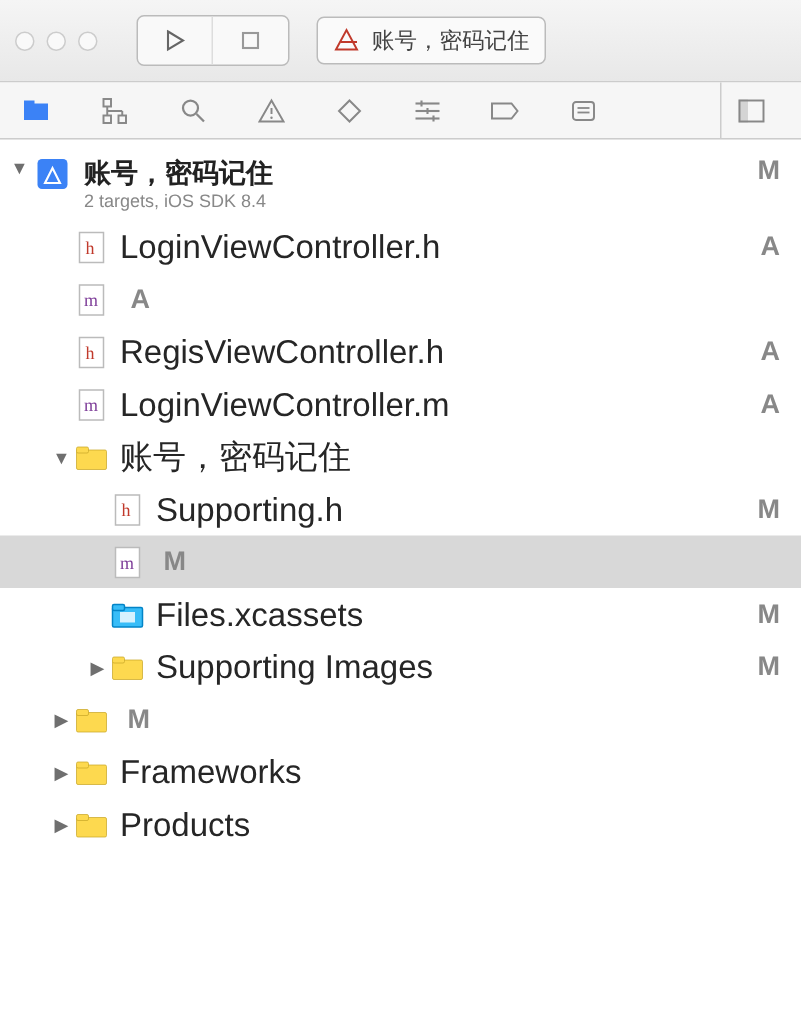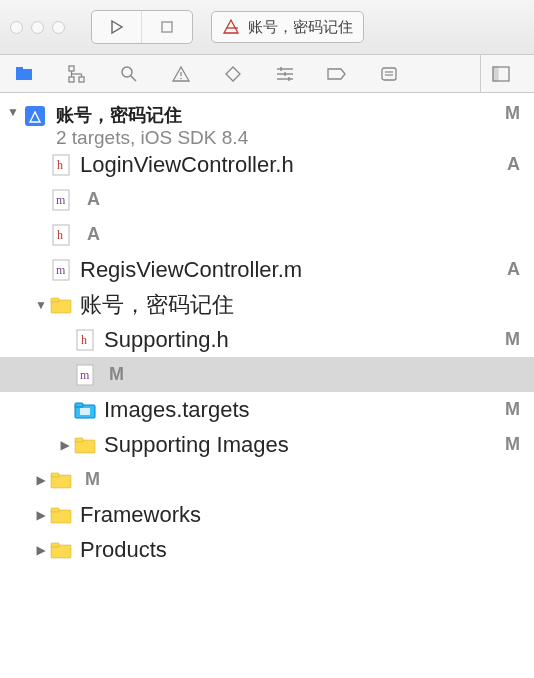--- a/index.html
+++ b/index.html
@@ -22,21 +22,21 @@
     .tree-row { display: flex; align-items: center; height: 35px; padding-right: 14px; }
     .tree-row.project { height: 48px; align-items: flex-start; padding-top: 4px; }
     .tree-row.selected { background: #d8d8d8; }
     .indent-0 { padding-left: 4px; }
     .indent-1 { padding-left: 32px; }
     .indent-2 { padding-left: 56px; }
     .disclosure { width: 18px; height: 18px; display: flex; align-items: center; justify-content: center; flex-shrink: 0; color: #6f6f6f; font-size: 12px; }
     .disclosure.spacer { visibility: hidden; }
     .file-icon { width: 22px; height: 22px; flex-shrink: 0; display: flex; align-items: center; justify-content: center; margin-right: 8px; }
     .label { font-size: 22px; color: #262626; flex: 1; white-space: nowrap; overflow: hidden; text-overflow: ellipsis; }
-    .label-sub { font-size: 19px; color: #888; }
+    .label-sub { font-size: 12px; color: #888; }
     .badge { font-size: 18px; font-weight: 600; color: #888; width: 20px; text-align: right; }
     .project-icon { width: 26px; height: 26px; }
     .project-text { display: flex; flex-direction: column; flex: 1; }
     .project-title { font-size: 18px; font-weight: 600; color: #222; }
     
     .folder-svg rect { fill: #fdd94f; stroke: #caa82a; stroke-width: 0.5; }
     .file-svg rect { fill: #fff; stroke: #bbb; stroke-width: 1; }
     .h-letter { fill: #c0392b; font-size: 12px; font-family: serif; }
     .m-letter { fill: #7d3c98; font-size: 12px; font-family: serif; }
   </style>
@@ -173,31 +173,32 @@
         <span class="badge">A</span>
       </div>
       <div class="tree-row indent-1">
         <div class="disclosure spacer">▶</div>
         <div class="file-icon">
           <svg class="file-svg" width="18" height="22" viewBox="0 0 18 22">
             <rect x="1" y="1" width="16" height="20"></rect>
             <text x="5" y="15" class="h-letter">h</text>
           </svg>
         </div>
+        <span class="label">RegisViewController.h</span>
         <span class="badge">A</span>
       </div>
       <div class="tree-row indent-1">
         <div class="disclosure spacer">▶</div>
         <div class="file-icon">
           <svg class="file-svg" width="18" height="22" viewBox="0 0 18 22">
             <rect x="1" y="1" width="16" height="20"></rect>
             <text x="4" y="15" class="m-letter">m</text>
           </svg>
         </div>
-        <span class="label">RegisViewController.m</span>
+        <span class="label">LoginViewController.m</span>
         <span class="badge">A</span>
       </div>
       <div class="tree-row indent-1">
         <div class="disclosure">▼</div>
         <div class="file-icon">
           <svg class="folder-svg" width="22" height="18" viewBox="0 0 22 18">
             <rect x="1" y="4" width="20" height="13" rx="1"></rect>
             <rect x="1" y="2" width="8" height="4" rx="1"></rect>
           </svg>
         </div>
@@ -227,21 +228,21 @@
       </div>
       <div class="tree-row indent-2">
         <div class="disclosure spacer">▶</div>
         <div class="file-icon">
           <svg width="22" height="18" viewBox="0 0 22 18">
             <rect x="1" y="4" width="20" height="13" rx="1" fill="#38bdf8" stroke="#0284c7"></rect>
             <rect x="1" y="2" width="8" height="4" rx="1" fill="#38bdf8" stroke="#0284c7"></rect>
             <rect x="6" y="7" width="10" height="7" fill="white" opacity="0.8"></rect>
           </svg>
         </div>
-        <span class="label">Images.targets</span>
+        <span class="label">Files.xcassets</span>
         <span class="badge">M</span>
       </div>
       <div class="tree-row indent-2">
         <div class="disclosure">▶</div>
         <div class="file-icon">
           <svg class="folder-svg" width="22" height="18" viewBox="0 0 22 18">
             <rect x="1" y="4" width="20" height="13" rx="1"></rect>
             <rect x="1" y="2" width="8" height="4" rx="1"></rect>
           </svg>
         </div>

